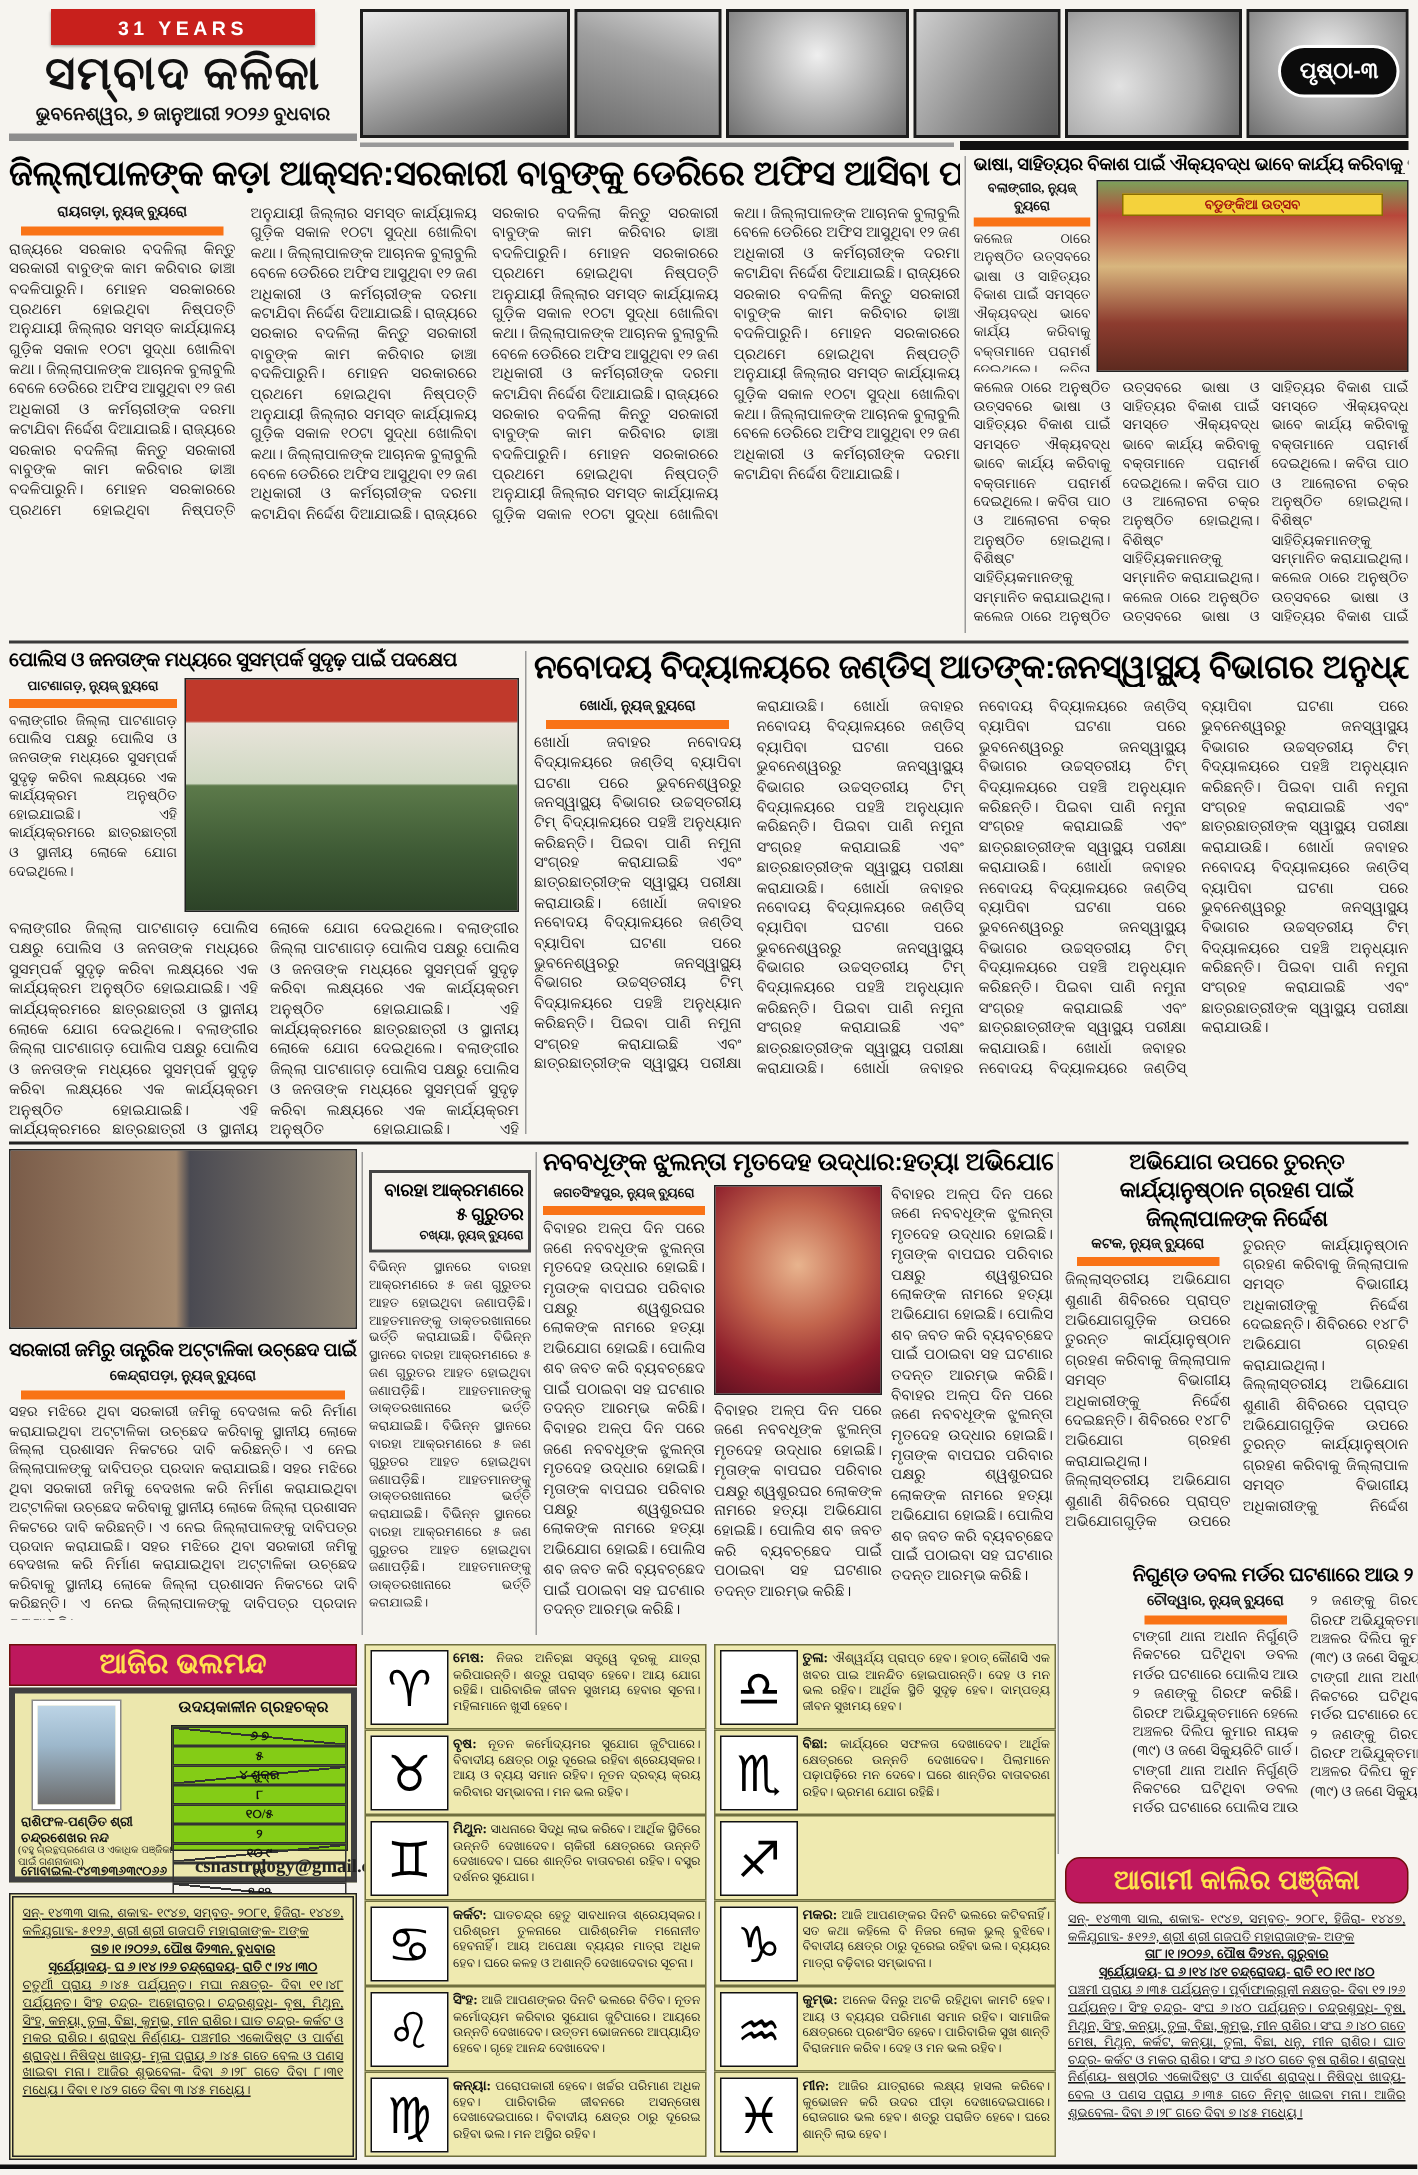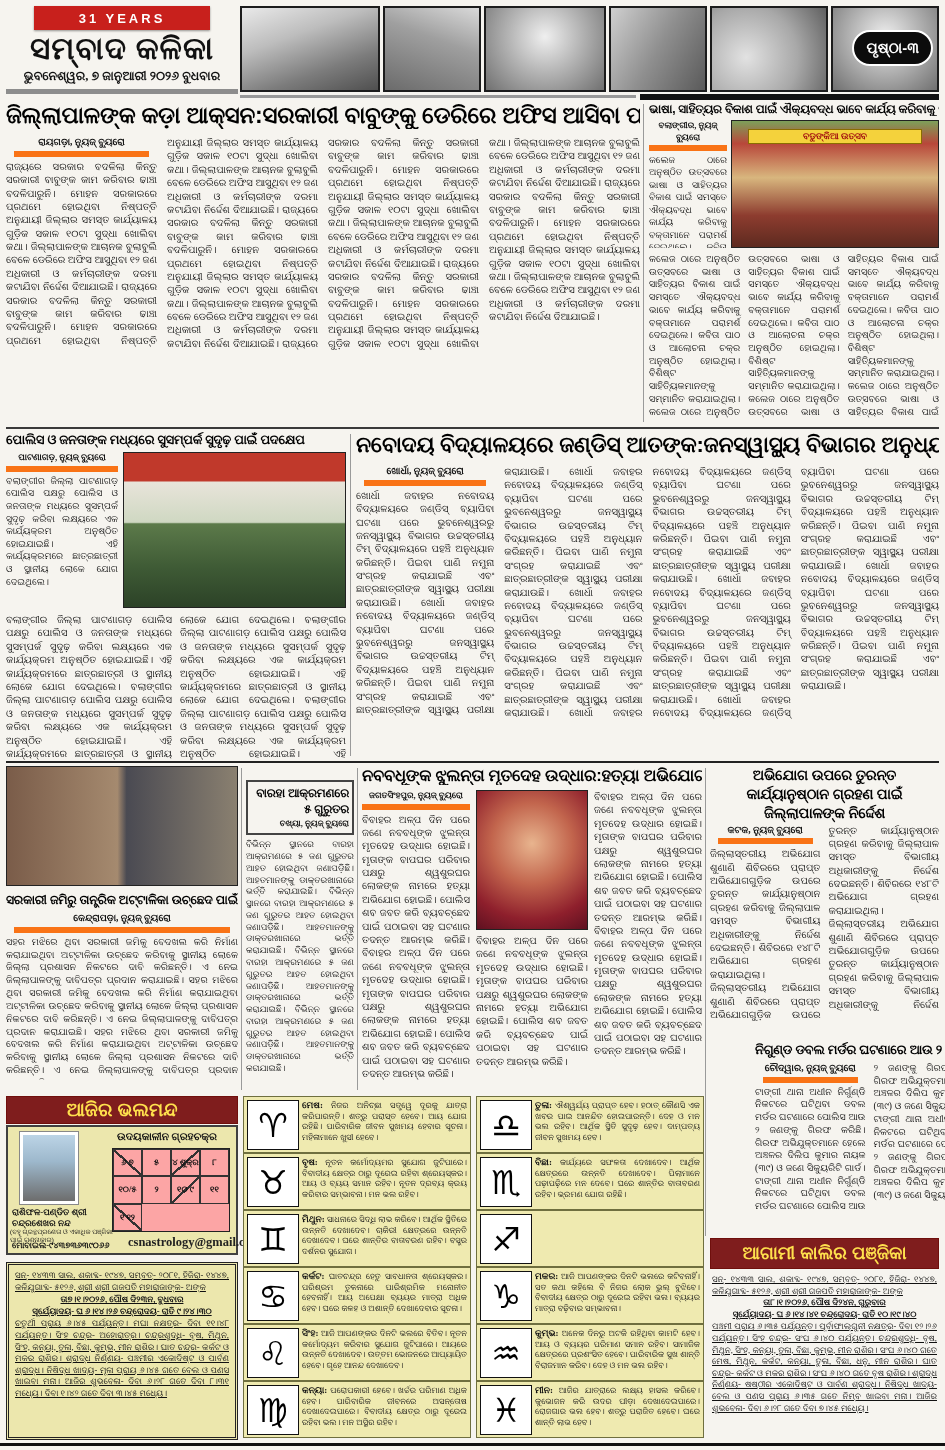--- a/index.html
+++ b/index.html
@@ -39,25 +39,25 @@
   .c2{column-count:2;column-gap:8px;}
   .photo{border:1.5px solid #222;box-sizing:border-box;position:relative;overflow:hidden;}
   .ev{background:linear-gradient(180deg,#7da05a 0%,#b8473a 18%,#d8b67e 45%,#8d3c2f 75%,#5d2a1f 100%);}
   .ev .bnr{position:absolute;top:8px;left:8%;right:8%;background:#f4d23c;color:#a31111;font-weight:bold;
            font-size:9px;text-align:center;padding:1px 0;border:1px solid #8a6d00;}
   .pol{background:linear-gradient(180deg,#c0392b 0%,#c0392b 18%,#e8e4da 19%,#cfd8c2 45%,#5c7a4a 46%,#3e5a35 75%,#2c4227 100%);}
   .desk{background:linear-gradient(90deg,#7a5c49 0%,#a58a6f 48%,#4a4a52 52%,#8a8070 100%);}
   .bride{background:radial-gradient(circle at 50% 38%,#e8b48e 0%,#c2654d 40%,#8e1f2c 75%,#5e1020 100%);}
   .astf{background:linear-gradient(180deg,#bcd4e6 0%,#9db8cc 40%,#6d6d6d 100%);}
   
-  .redhead{background:#7f1d1d;color:#ffe14d;font-family:"Liberation Sans",sans-serif;font-weight:800;
+  .redhead{background:#be185d;color:#ffe14d;font-family:"Liberation Sans",sans-serif;font-weight:800;
            text-align:center;border:1px solid #6f0f0c;}
-  .yellowbox{background:#ece7ad;border:2px solid #404040;box-sizing:border-box;}
-  .grid9{display:grid;grid-template-columns:repeat(4,1fr);grid-template-rows:repeat(3,1fr);
-         border:1.5px solid #222;background:#fca5a5;}
+  .yellowbox{background:#ece7ad;border:4px solid #404040;box-sizing:border-box;}
+  .grid9{display:grid;grid-template-columns:repeat(1,1fr);grid-template-rows:repeat(3,1fr);
+         border:1.5px solid #222;background:#84cc16;}
   .grid9 div{border:0.8px solid #333;display:flex;align-items:center;justify-content:center;
              font-size:8.5px;font-weight:bold;position:relative;}
   .dga{background:linear-gradient(to top right,transparent 47%,#333 47%,#333 53%,transparent 53%);}
   .dgb{background:linear-gradient(to bottom right,transparent 47%,#333 47%,#333 53%,transparent 53%);}
   .small{font-size:8.6px;line-height:1.35;text-align:justify;text-decoration:underline;}
   .cen{text-align:center;}
   .bold{font-weight:bold;}
   .email{font-family:"Liberation Serif",serif;font-size:12.5px;font-weight:bold;color:#222;}
   
   .hentry{display:flex;gap:3px;border:1px solid #6f6f3f;background:#efeab0;box-sizing:border-box;
@@ -276,21 +276,21 @@
         <div class="ztxt"><span class="zsign">କୁମ୍ଭ:</span> <span>ଅନେକ ଦିନରୁ ଅଟକି ରହିଥିବା କାମଟି ହେବ। ଆୟ ଓ ବ୍ୟୟର ପରିମାଣ ସମାନ ରହିବ। ସାମାଜିକ କ୍ଷେତ୍ରରେ ପ୍ରଶଂସିତ ହେବେ। ପାରିବାରିକ ସୁଖ ଶାନ୍ତି ବିରାଜମାନ କରିବ। ଦେହ ଓ ମନ ଭଲ ରହିବ।</span></div>
       </div>
       <div class="hentry">
         <div class="zbox">♓</div>
         <div class="ztxt"><span class="zsign">ମୀନ:</span> <span>ଆଜିର ଯାତ୍ରାରେ ଲକ୍ଷ୍ୟ ହାସଲ କରିବେ। କୁଭୋଜନ କରି ଉଦର ପୀଡ଼ା ଦେଖାଦେଇପାରେ। ରୋଜଗାର ଭଲ ହେବ। ଶତ୍ରୁ ପରାଜିତ ହେବେ। ଘରେ ଶାନ୍ତି ଲାଭ ହେବ।</span></div>
       </div>
     </div>
   </div>
 
   <div class="abs" style="left:710px;top:1238px;width:229px;height:202px;">
-    <div class="redhead" style="font-size:18px;padding:4px 0;">ଆଗାମୀ କାଲିର ପଞ୍ଜିକା</div>
+    <div class="redhead" style="font-size:18px;padding:4px 0;border-radius:10px;">ଆଗାମୀ କାଲିର ପଞ୍ଜିକା</div>
     <div class="small" style="margin-top:3px;padding:2px;">
       <div>ସନ୍- ୧୪୩୩ ସାଲ, ଶକାବ୍ଦ- ୧୯୪୭, ସମ୍ବତ୍- ୨୦୮୧, ହିଜିରା- ୧୪୪୭, କଳିଯୁଗାବ୍ଦ- ୫୧୨୬, ଶ୍ରୀ ଶ୍ରୀ ଗଜପତି ମହାରାଜାଙ୍କ- ଅଙ୍କ</div>
       <div class="cen bold">ତା୮।୧।୨୦୨୬, ପୌଷ ଦି୨୪ନ, ଗୁରୁବାର</div>
       <div class="cen bold">ସୂର୍ଯ୍ୟୋଦୟ- ଘ ୬।୧୪।୪୧    ଚନ୍ଦ୍ରୋଦୟ- ରାତି ୧୦।୧୯।୪୦</div>
       <div style="margin-top:1px;">ପଞ୍ଚମୀ ପ୍ରାୟ ୬।୩୫ ପର୍ଯ୍ୟନ୍ତ। ପୂର୍ବାଫାଲ୍ଗୁନୀ ନକ୍ଷତ୍ର- ଦିବା ୧୨।୨୬ ପର୍ଯ୍ୟନ୍ତ। ସିଂହ ଚନ୍ଦ୍ର- ସଂଘ ୬।୪୦ ପର୍ଯ୍ୟନ୍ତ। ଚନ୍ଦ୍ରଶୁଦ୍ଧି- ବୃଷ, ମିଥୁନ, ସିଂହ, କନ୍ୟା, ତୁଳା, ବିଛା, କୁମ୍ଭ, ମୀନ ରାଶିର। ସଂଘ ୬।୪୦ ଗତେ ମେଷ, ମିଥୁନ, କର୍କଟ, କନ୍ୟା, ତୁଳା, ବିଛା, ଧନୁ, ମୀନ ରାଶିର। ଘାତ ଚନ୍ଦ୍ର- କର୍କଟ ଓ ମକର ରାଶିର। ସଂଘ ୬।୪୦ ଗତେ ବୃଷ ରାଶିର। ଶ୍ରାଦ୍ଧ ନିର୍ଣ୍ଣୟ- ଷଷ୍ଠୀର ଏକୋଦିଷ୍ଟ ଓ ପାର୍ବଣ ଶ୍ରାଦ୍ଧ। ନିଷିଦ୍ଧ ଖାଦ୍ୟ- ବେଲ ଓ ପଣସ ପ୍ରାୟ ୬।୩୫ ଗତେ ନିମ୍ବ ଖାଇବା ମନା। ଆଜିର ଶୁଭବେଳା- ଦିବା ୬।୨୮ ଗତେ ଦିବା ୭।୪୫ ମଧ୍ୟେ।</div>
     </div>
   </div>
 
   <div class="abs hr3" style="left:0;top:1443px;width:945px;"></div>
 </div>

